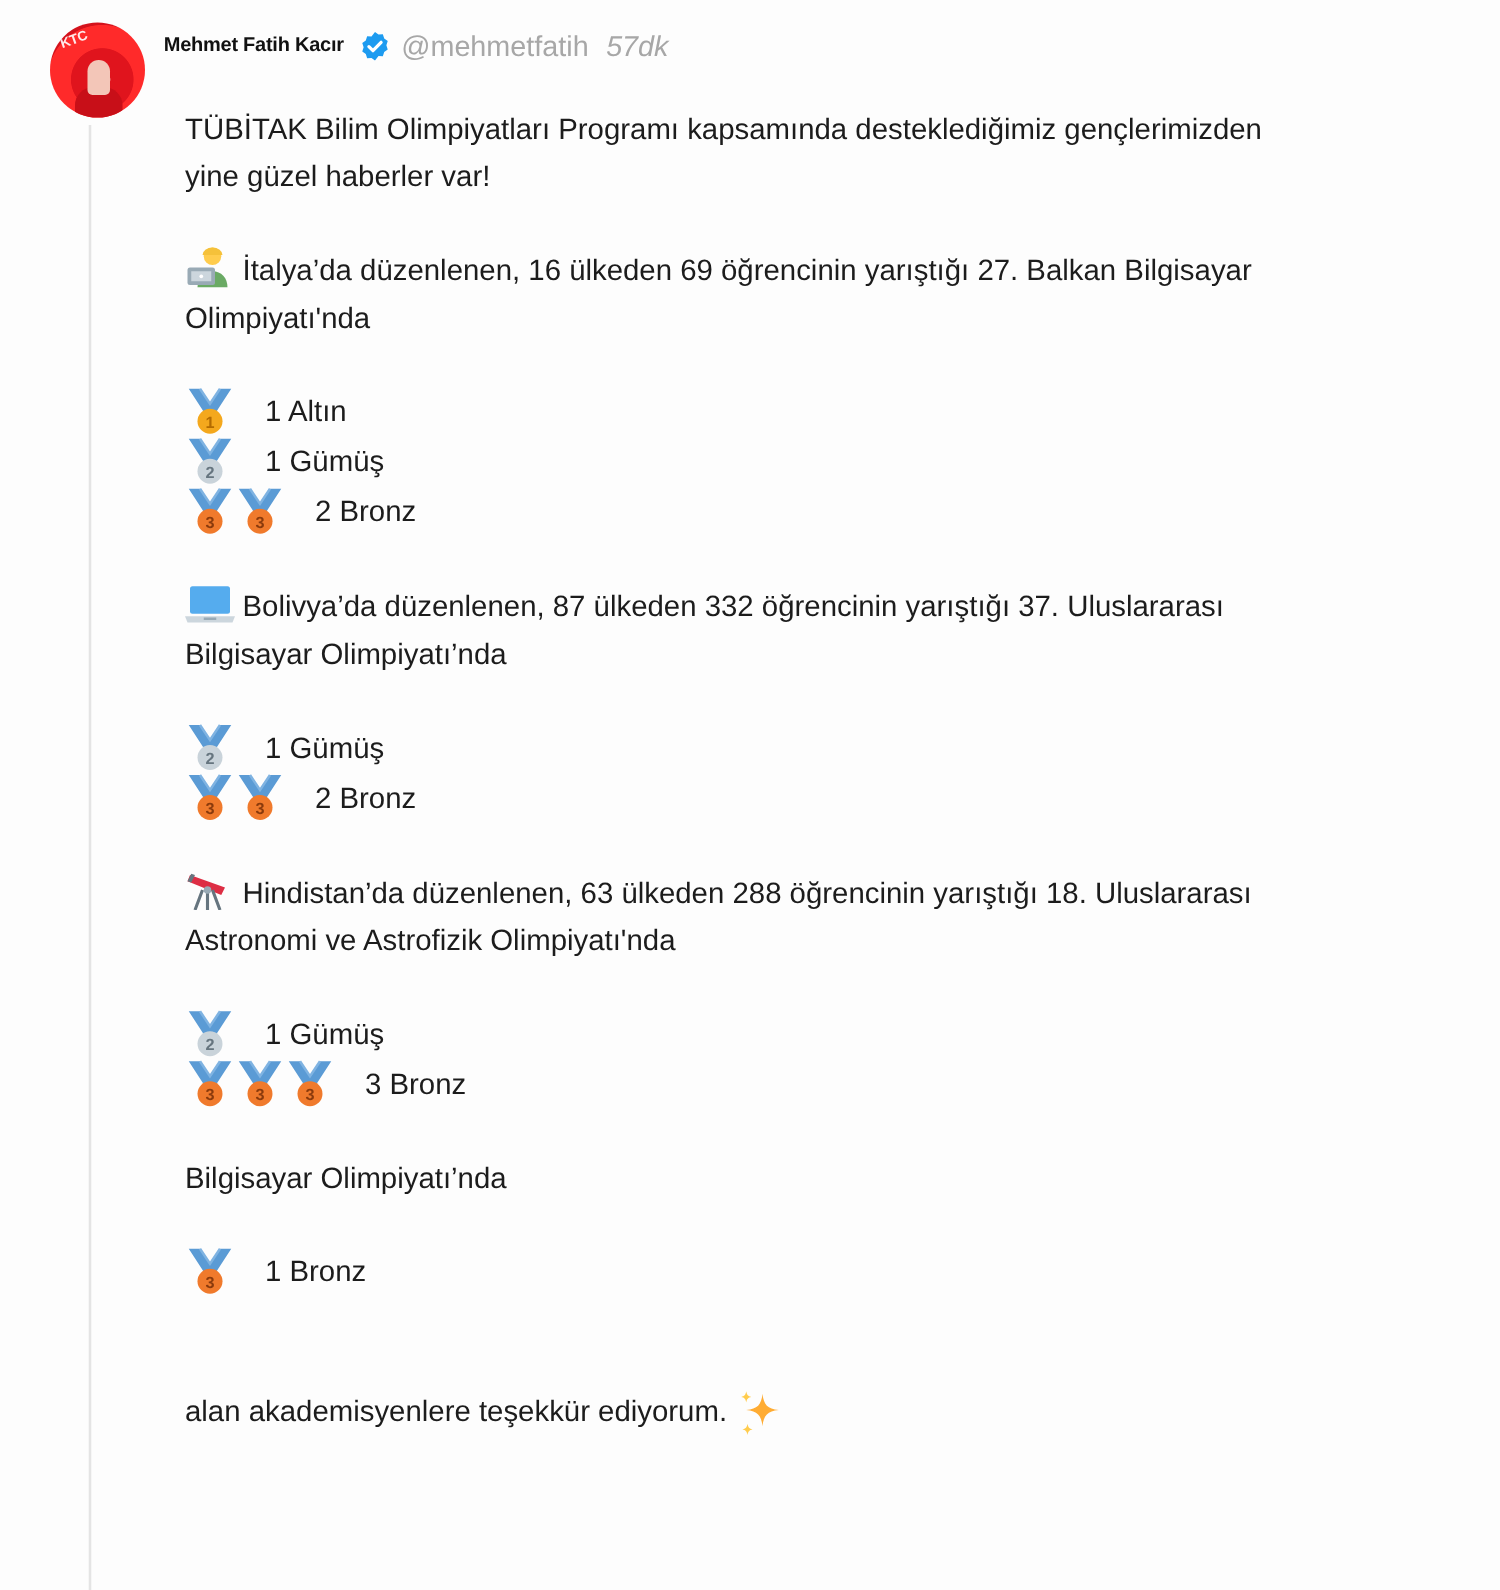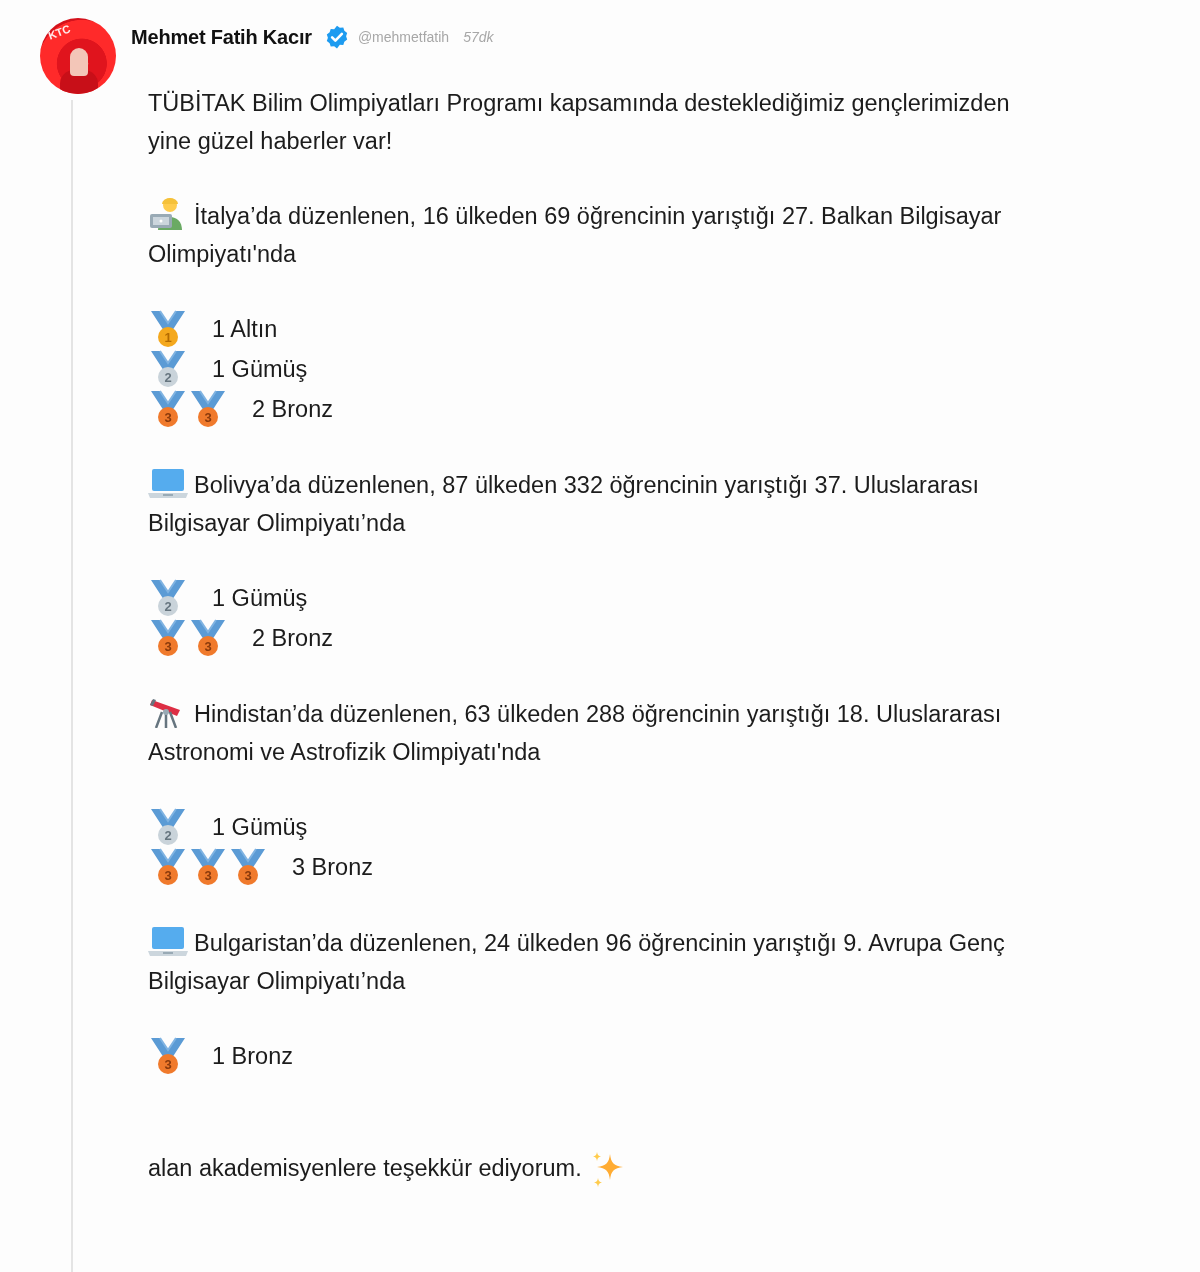--- a/index.html
+++ b/index.html
@@ -6,23 +6,23 @@
   body { width:1200px; height:1272px; position:relative; overflow:hidden;
          font-family:"Liberation Sans", sans-serif; color:#1c1c1c; }
   .avatar { position:absolute; left:40px; top:18px; width:76px; height:76px; border-radius:50%;
             background: radial-gradient(circle at 55% 60%, #f8b9b0 0 10%, #e0141d 11% 40%, #ff2a2a 41% 70%, #d4121c 71%);
             overflow:hidden; }
   .avatar .lbl { position:absolute; left:8px; top:8px; color:#fff; font-size:11px; font-weight:bold; transform:rotate(-20deg); opacity:.9; }
   .avatar .figure { position:absolute; left:30px; top:30px; width:18px; height:28px; border-radius:9px 9px 4px 4px; background:#f3c6b8; }
   .avatar .body { position:absolute; left:20px; top:52px; width:38px; height:30px; border-radius:14px 14px 0 0; background:#c80f18; }
   .thread-line { position:absolute; left:71px; top:100px; width:2px; height:1172px; background:#e4e4e4; }
   .header { position:absolute; left:131px; top:22px; height:30px; display:flex; align-items:center; white-space:nowrap; }
-  .name { font-weight:bold; font-size:20px; color:#111; letter-spacing:-0.2px; }
+  .name { font-weight:bold; font-size:16px; color:#111; letter-spacing:-0.2px; }
   .badge { width:26px; height:26px; margin:0 8px 0 12px; display:inline-block; }
-  .handle, .time { font-size:14px; color:#a7a7a7; }
+  .handle, .time { font-size:23px; color:#a7a7a7; }
   .time { margin-left:14px;font-style:italic; }
   .content { position:absolute; left:148px; top:84px; width:940px; font-size:23.5px; line-height:38px; }
   .para { margin:0; }
   .gap { height:36px; }
   .medal-row { height:40px; display:flex; align-items:center; }
   .medal-row .txt { margin-left:24px; }
   .medal { width:40px; height:40px; position:relative; display:inline-block; }
   .medal svg { width:40px; height:40px; display:block; }
   .emoji { display:inline-block; width:40px; height:34px; vertical-align:-6px; margin-right:6px; }
   .emoji svg { width:40px; height:34px; display:block; }
@@ -199,29 +199,20 @@
         <svg viewBox="0 0 40 40">
           <use href="#ribbon"></use>
           <circle cx="20" cy="28" r="10" fill="#f07a2c"></circle>
           <text x="20" y="33" font-size="13" text-anchor="middle" fill="#8a3a0c" font-family="Liberation Sans, sans-serif" font-weight="bold">3</text>
         </svg>
       </span>
     <span class="txt">3 Bronz</span>
   </div>
   <div class="gap"></div>
 
-  <p class="para">
-    <span class="emoji">
-      <svg viewBox="0 0 40 34">
-          <rect x="4" y="4" width="32" height="22" rx="2" fill="#55acee"></rect>
-          <path d="M0 28h40l-2 5H2z" fill="#ccd6dd"></path>
-          <rect x="15" y="29" width="10" height="2" fill="#99aab5"></rect>
-        </svg>
-    </span><span>Bulgaristan’da düzenlenen, 24 ülkeden 96 öğrencinin yarıştığı 9. Avrupa Genç</span>
-  </p>
   <p class="para">Bilgisayar Olimpiyatı’nda</p>
   <div class="gap"></div>
   <div class="medal-row">
     <span class="medal">
         <svg viewBox="0 0 40 40">
           <use href="#ribbon"></use>
           <circle cx="20" cy="28" r="10" fill="#f07a2c"></circle>
           <text x="20" y="33" font-size="13" text-anchor="middle" fill="#8a3a0c" font-family="Liberation Sans, sans-serif" font-weight="bold">3</text>
         </svg>
       </span>

